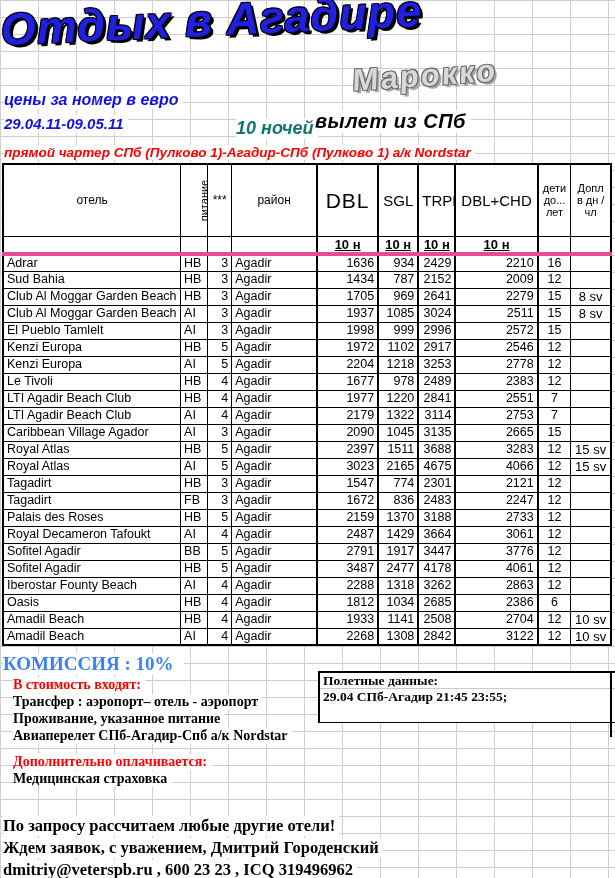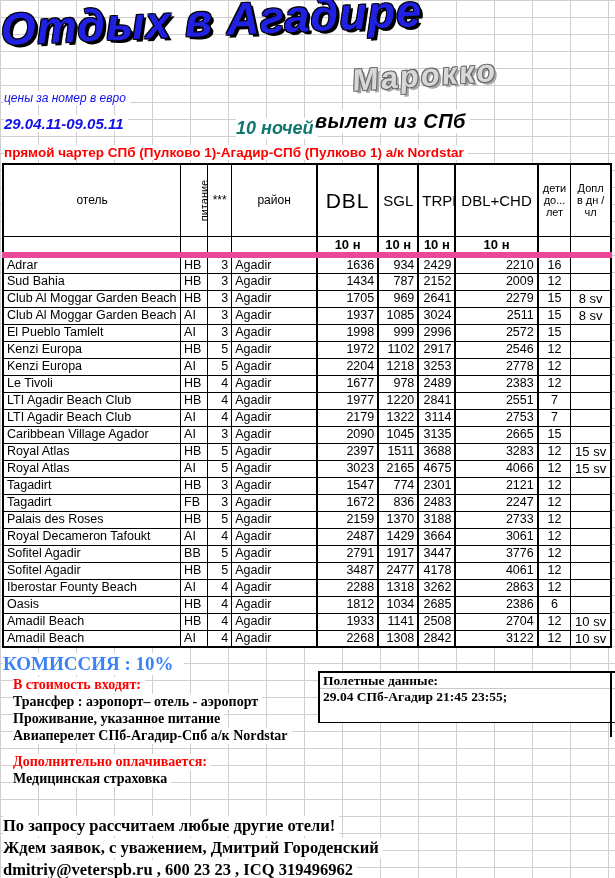--- a/index.html
+++ b/index.html
@@ -20,37 +20,37 @@
     color:var(--title_blue,#2020e0); letter-spacing:1px;
     text-shadow:-1px -1px 0 #000, 1px -1px 0 #000, -1px 1px 0 #000, 1px 1px 0 #000, 3px 3px 0 #000;
     transform:rotate(-2.6deg); transform-origin:left bottom;
   }
   .wordart-country {
     left:352px; top:63px; font-size:31px; font-weight:600; letter-spacing:2px;
     color:var(--wordart_gray,#d8d8d8);
     text-shadow:-1px -1px 0 #6a6a6a, 1px -1px 0 #6a6a6a, -1px 1px 0 #6a6a6a, 1px 1px 0 #6a6a6a, 3px 3px 0 #a8a8a8;
     transform:rotate(-4deg) skewX(-6deg); transform-origin:left bottom;
   }
-  .price-note { left:4px; top:91px; font-size:12px; font-weight:normal; font-style:italic; color:var(--text_blue,#1010e8); }
+  .price-note { left:4px; top:91px; font-size:16px; font-weight:bold; font-style:italic; color:var(--text_blue,#1010e8); }
   .dates     { left:4px; top:115px; font-size:15px; font-weight:bold; font-style:italic; color:var(--text_blue,#1010e8);text-align:center; }
   .nights    { left:236px; top:118px; font-size:18px; font-weight:bold; font-style:italic; color:#0f766e; }
   .departure { left:315px; top:110px; font-size:20px; font-weight:bold; font-style:italic; color:#000; letter-spacing:0.5px; }
-  .charter   { left:4px; top:145px; font-size:13.5px; font-weight:bold; color:var(--accent_red,#f00); }
+  .charter   { left:4px; top:145px; font-size:13.5px; font-weight:bold; font-style:italic; color:var(--accent_red,#f00); }
 
   table#price-table {
     position:absolute; left:2px; top:163px; width:610px;
     border-collapse:collapse; table-layout:fixed; background:#fff;
     border:2px solid #000; font-size:12.5px; color:#000;
   }
   #price-table th, #price-table td {
     border:1px solid #000; padding:0 3px; overflow:hidden; white-space:nowrap;
     height:17px; line-height:15px; font-weight:normal;
   }
   #price-table thead tr.hdr-row th { height:72px; vertical-align:middle; text-align:center; font-size:12px; line-height:13px; }
-  #price-table thead tr.sub-row td { border-bottom:6px solid #ec4899; text-align:center; font-weight:bold; font-size:13px; }
+  #price-table thead tr.sub-row td { border-bottom:4px solid #ec4899; text-align:center; font-weight:bold; font-size:13px;text-decoration:underline; }
   .bL2 { border-left:2px solid #000 !important; }
   .hdr-dbl   { font-size:21px !important; letter-spacing:1px; }
   .hdr-mid   { font-size:15px !important; }
   .hdr-small { font-size:11px !important; white-space:normal !important; line-height:12px !important; }
   .vert { display:inline-block; transform:rotate(-90deg); font-size:11px; white-space:nowrap; }
   .ta-r { text-align:right; } .ta-c { text-align:center; }
   .c-suppl { font-size:13px;margin-top:8px; }
 
   .serif { font-family:"Liberation Serif", serif; font-weight:bold; }
   .commission { left:3px; top:653px; font-size:19px; color:#3b82f6; padding-right:10px; }

